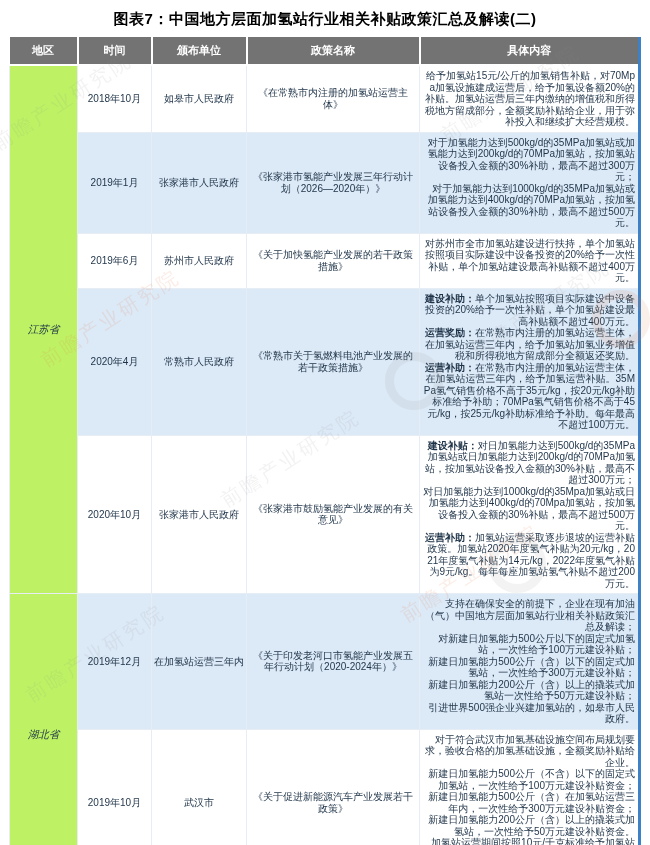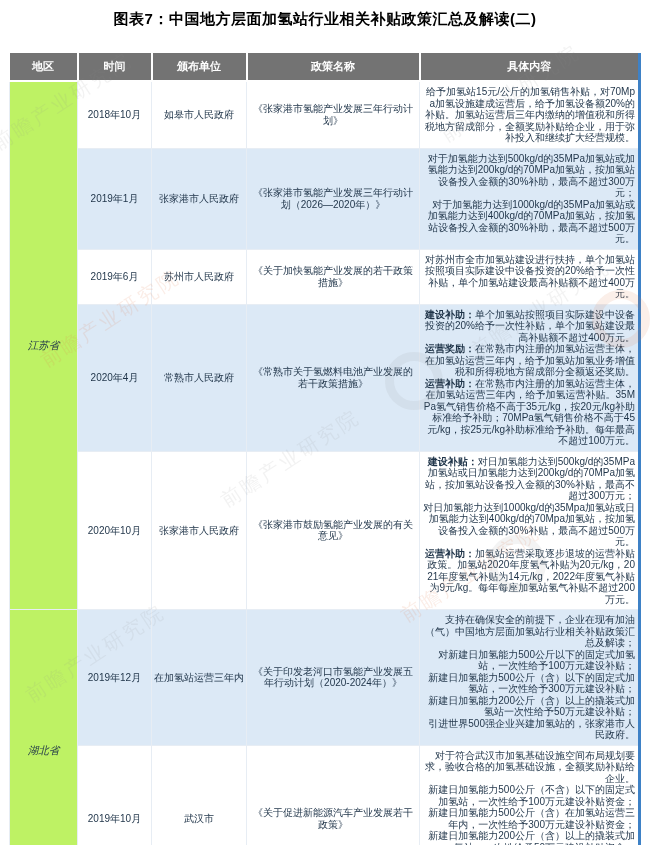--- a/index.html
+++ b/index.html
@@ -1,21 +1,21 @@
 <!DOCTYPE html>
 <html><head>
 <meta charset="utf-8">
 <style>
   * { box-sizing: border-box; }
   html,body { margin:0; padding:0; }
   body { font-family:"Liberation Sans","DejaVu Sans",sans-serif; background:#fff; }
   .page { position:relative; width:650px; height:845px; background:#fff; overflow:hidden; }
 
   .title { text-align:center; font-size:15px; font-weight:bold; color:#000;
-           padding:10px 0 24px; letter-spacing:0.5px; }
+           padding:10px 0 8px; letter-spacing:0.5px; }
 
   table.policy { width:630px; margin:0 auto; border-collapse:collapse; table-layout:fixed;
                  border-right:3px solid #3E81C6; }
   col.c-region { width:68px; }
   col.c-date   { width:74px; }
   col.c-org    { width:95px; }
   col.c-policy { width:173px; }
   col.c-body   { width:220px; }
 
   th { background:#737373; color:#fff; font-size:11px; font-weight:bold;
@@ -73,21 +73,21 @@
         <th>颁布单位</th>
         <th>政策名称</th>
         <th>具体内容</th>
       </tr>
     </thead>
     <tbody id="rows">
         <tr>
           <td rowspan="5" class="region">江苏省</td>
           <td class="center">2018年10月</td>
           <td class="center">如皋市人民政府</td>
-          <td class="center">《张家港市氢能产业发展三年行动计划》</td>
+          <td class="center">《在常熟市内注册的加氢站运营主体》</td>
           <td class="content">
             <p>给予加氢站15元/公斤的加氢销售补贴，对70Mpa加氢设施建成运营后，给予加氢设备额20%的补贴。加氢站运营后三年内缴纳的增值税和所得税地方留成部分，全额奖励补贴给企业，用于弥补投入和继续扩大经营规模。</p>
           </td>
         </tr>
         <tr>
           <td class="center">2019年1月</td>
           <td class="center">张家港市人民政府</td>
           <td class="center">《张家港市氢能产业发展三年行动计划（2026—2020年）》</td>
           <td class="content">
             <p>对于加氢能力达到500kg/d的35MPa加氢站或加氢能力达到200kg/d的70MPa加氢站，按加氢站设备投入金额的30%补助，最高不超过300万元；</p>
@@ -125,21 +125,21 @@
         <tr>
           <td rowspan="2" class="region">湖北省</td>
           <td class="center">2019年12月</td>
           <td class="center">在加氢站运营三年内</td>
           <td class="center">《关于印发老河口市氢能产业发展五年行动计划（2020-2024年）》</td>
           <td class="content">
             <p>支持在确保安全的前提下，企业在现有加油（气）中国地方层面加氢站行业相关补贴政策汇总及解读；</p>
             <p>对新建日加氢能力500公斤以下的固定式加氢站，一次性给予100万元建设补贴；</p>
             <p>新建日加氢能力500公斤（含）以下的固定式加氢站，一次性给予300万元建设补贴；</p>
             <p>新建日加氢能力200公斤（含）以上的撬装式加氢站一次性给予50万元建设补贴；</p>
-            <p>引进世界500强企业兴建加氢站的，张家港市人民政府。</p>
+            <p>引进世界500强企业兴建加氢站的，如皋市人民政府。</p>
           </td>
         </tr>
         <tr>
           <td class="center">2019年10月</td>
           <td class="center">武汉市</td>
           <td class="center">《关于促进新能源汽车产业发展若干政策》</td>
           <td class="content">
             <p>对于符合武汉市加氢基础设施空间布局规划要求，验收合格的加氢基础设施，全额奖励补贴给企业。</p>
             <p>新建日加氢能力500公斤（不含）以下的固定式加氢站，一次性给予100万元建设补贴资金；</p>
             <p>新建日加氢能力500公斤（含）在加氢站运营三年内，一次性给予300万元建设补贴资金；</p>

